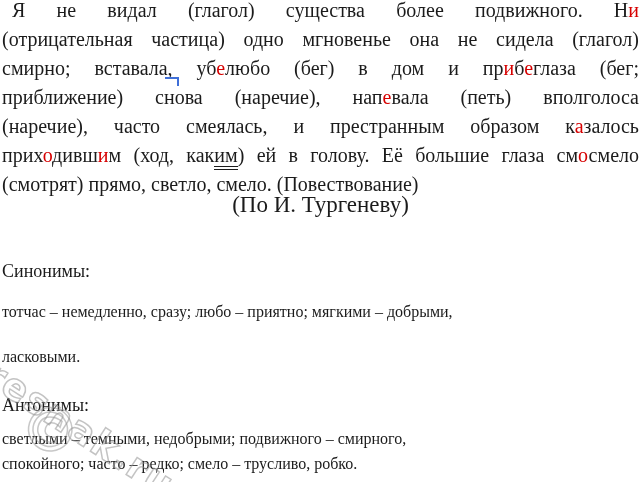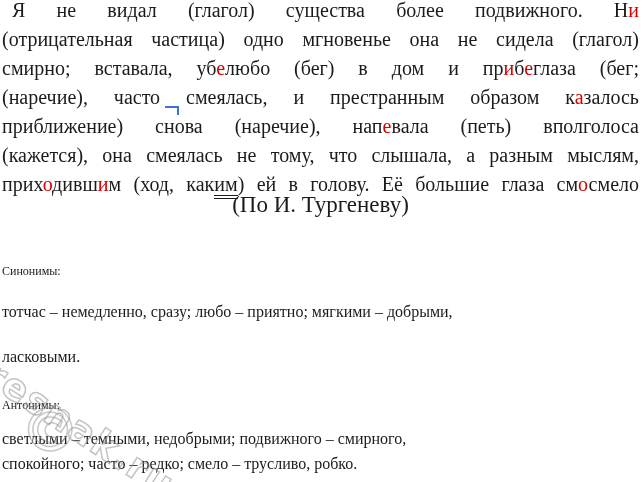--- a/index.html
+++ b/index.html
@@ -18,21 +18,21 @@
   .r{color:var(--red,#d60000);}
   .u2{border-bottom:4px double var(--ink,#1b1b1b);}
   .pm{position:relative;}
   .pmark{
     position:absolute;left:10px;top:-9px;width:12px;height:7px;
     border-top:2px solid var(--blue,#3f6fd8);
     border-right:2px solid var(--blue,#3f6fd8);
   }
   .passage{margin-top:-4px;}
   .author{font-size:23px;line-height:29px;text-align:center;margin-top:-9px;}
-  .sec-head{font-size:12px;line-height:29px;}
+  .sec-head{font-size:18px;line-height:29px;}
   .sec-line{font-size:16px;line-height:29px;}
   .m-syn-head{margin-top:38px;}
   .m-syn-0{margin-top:11px;}
   .m-syn-1{margin-top:16px;}
   .m-ant-head{margin-top:20px;}
   .m-ant-0{margin-top:4px;}
   .m-ant-1{margin-top:-4px;}
   .wm-text{
     position:absolute;left:0px;top:352px;
     transform:rotate(33deg);transform-origin:0 0;
@@ -54,24 +54,24 @@
 </style>
 </head>
 <body>
 
 <div class="content">
 
   <div class="passage">
     <div class="pline j ind"><span>Я не видал (глагол) существа более подвижного. Н</span><span class="r">и</span></div>
     <div class="pline j"><span>(отрицательная частица) одно мгновенье она не сидела (глагол)</span></div>
     <div class="pline j"><span>смирно; вставала, уб</span><span class="r">е</span><span>любо (бег) в дом и пр</span><span class="r">и</span><span>б</span><span class="r">е</span><span>глаза (бег;</span></div>
+    <div class="pline j"><span>приближение) </span><span class="pm">снова<i class="pmark"></i></span><span> (наречие), нап</span><span class="r">е</span><span>вала (петь) вполголоса</span></div>
     <div class="pline j"><span>(наречие), часто смеялась, и престранным образом к</span><span class="r">а</span><span>залось</span></div>
-    <div class="pline j"><span>приближение) </span><span class="pm">снова<i class="pmark"></i></span><span> (наречие), нап</span><span class="r">е</span><span>вала (петь) вполголоса</span></div>
-    <div class="pline j"><span>(кажется), она смеялась не тому, что слышала, а разным мыслям,</span></div>
     <div class="pline j"><span>прих</span><span class="r">о</span><span>дивш</span><span class="r">и</span><span>м (ход, как</span><span class="u2">им</span><span>) ей в голову. Её большие глаза см</span><span class="r">о</span><span>смело</span></div>
+    <div class="pline"><span>(смотрят) прямо, светло, смело. (Повествование)</span></div>
   </div>
 
   <div class="author">(По И. Тургеневу)</div>
 
   <div class="sec-head m-syn-head">Синонимы:</div>
   <div class="sec-line m-syn-0">тотчас – немедленно, сразу; любо – приятно; мягкими – добрыми,</div>
   <div class="sec-line m-syn-1">ласковыми.</div>
 
   <div class="sec-head m-ant-head">Антонимы:</div>
   <div class="sec-line m-ant-0">светлыми – темными, недобрыми; подвижного – смирного,</div>

